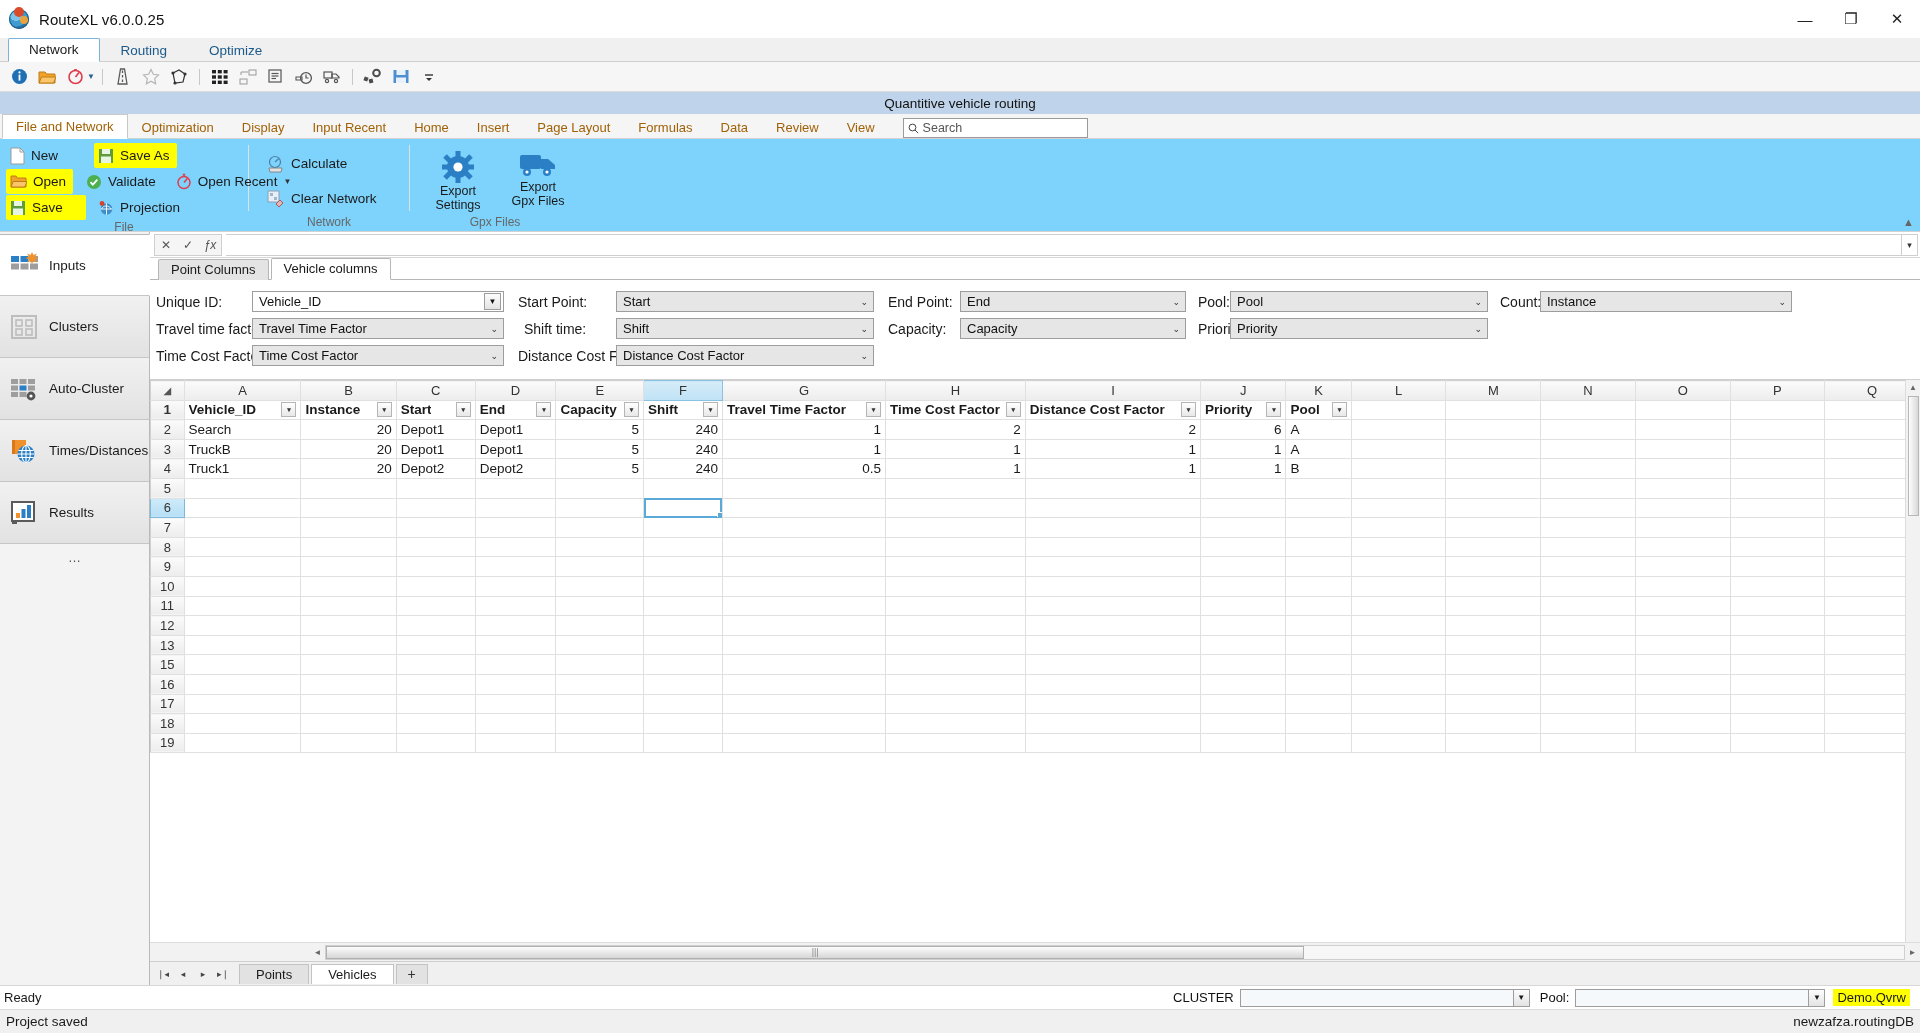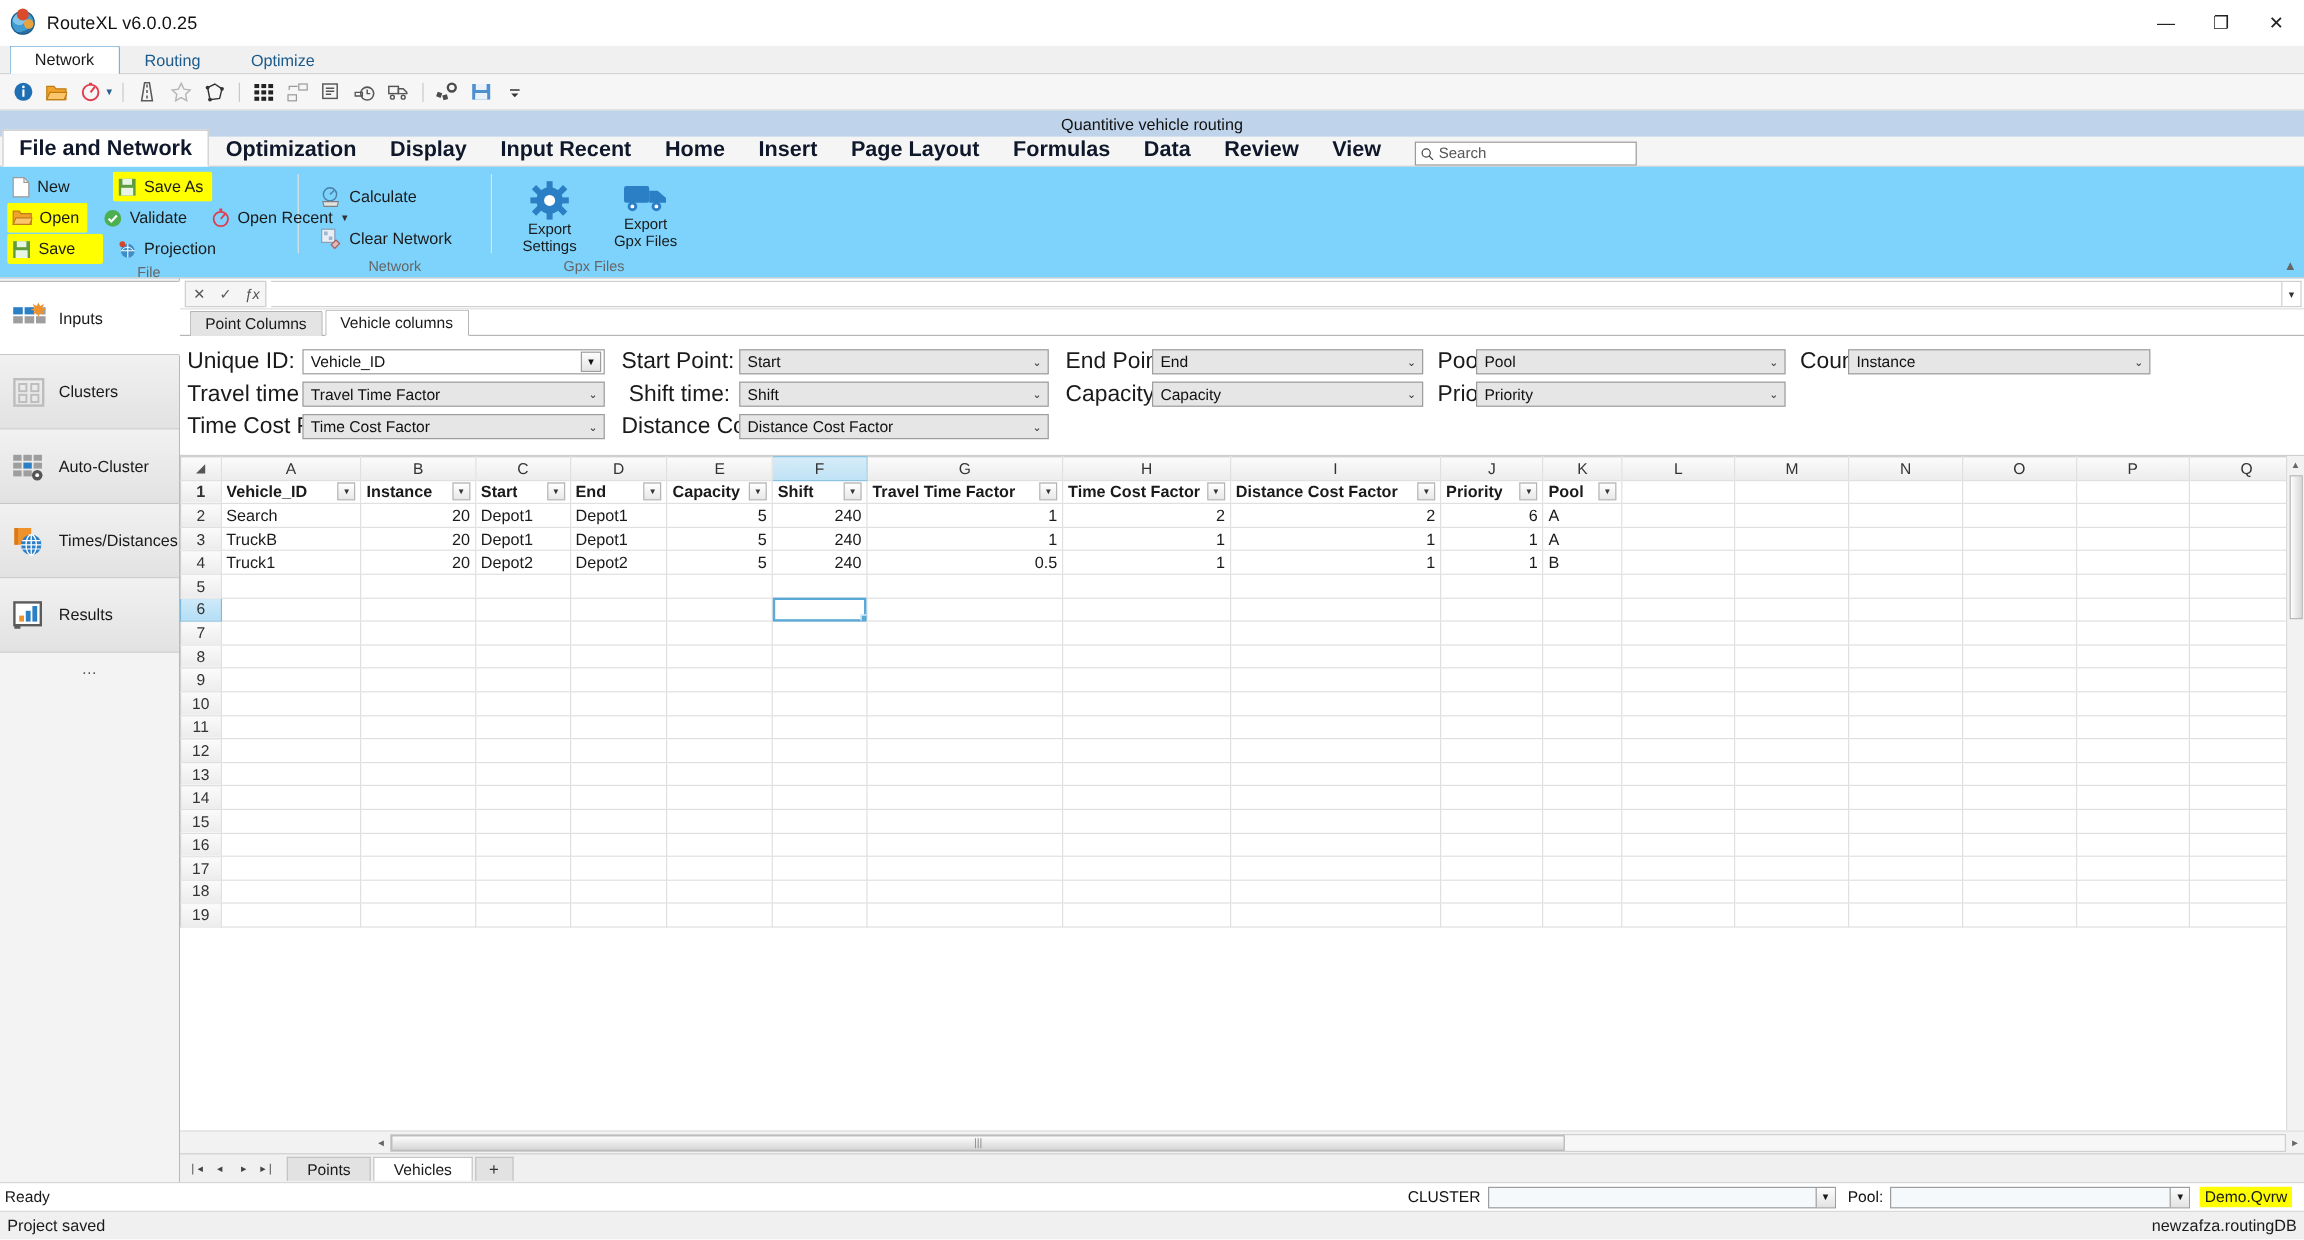--- a/index.html
+++ b/index.html
@@ -42,22 +42,22 @@
   .tbsep { width:1px; height:16px; background:#c8c8c8; margin:0 5px;}
   .caret { font-size:8px; color:#2b5f90; margin-left:-3px; }
 
   
   #docband { height:22px; background:#bfd4ea; display:flex; align-items:center;
              justify-content:center; font-size:13.5px; color:#111;}
 
   
   #ribbontabs { height:25px; background:#f5f5f5; display:flex; align-items:flex-end;
                 border-bottom:1px solid #d2d2d2; padding-left:2px;}
-  .rt { padding:4px 13px 4px 13px; font-size:18px; color:#0f172a; position:relative; top:1px;
-        border:1px solid transparent; border-bottom:none;font-weight:bold;}
+  .rt { padding:4px 13px 4px 13px; font-size:13px; color:#a16207; position:relative; top:1px;
+        border:1px solid transparent; border-bottom:none;}
   .rt.active { background:#ffffff; border-color:#c9c9c9; border-bottom:1px solid #fff; }
   #searchbox { margin-left:14px; width:185px; height:20px; border:1px solid #9a9a9a;
        background:#fff; display:flex; align-items:center; padding:0 4px; font-size:12.5px; color:#555; gap:4px;}
 
   
   #ribbon { height:93px; background:#7dd3fc; border-bottom:1px solid #d2d2d2;
             display:flex; position:relative;}
   .rgroup { display:flex; flex-direction:column; justify-content:space-between;
             padding:4px 0 0 0; position:relative;}
   .rgroup .glabel { text-align:center; font-size:12px; color:#666; padding-bottom:2px;}
@@ -101,21 +101,21 @@
   #cfgtabs { height:22px; background:#fff; display:flex; align-items:flex-end; padding-left:8px;
              border-bottom:1px solid #b6b6b6;}
   .cft { padding:2px 12px 3px 12px; font-size:13px; border:1px solid #b6b6b6; border-bottom:none;
          background:#e4e4e4; margin-right:2px; position:relative; top:1px; border-radius:2px 2px 0 0;}
   .cft.active { background:#fff; border-bottom:1px solid #fff; }
 
   
   #cfgpanel { background:#fff; padding:8px 6px 6px 6px; border-bottom:1px solid #cfcfcf;
               height:100px;}
   .cfgrow { display:flex; align-items:center; height:27px; }
-  .cflabel { font-size:19px; text-align:left; padding-right:6px; white-space:nowrap;}
+  .cflabel { font-size:14px; text-align:left; padding-right:6px; white-space:nowrap;}
   .cfsel { height:21px; border:1px solid #9d9d9d; background:#e6e6e6; display:flex;
            align-items:center; padding:0 2px 0 6px; font-size:13px; color:#111;}
   .cfsel.white { background:#ffffff; }
   .cfsel .arr { margin-left:auto; font-size:9px; color:#333; padding-right:3px;}
   .cfsel .arrbox { margin-left:auto; width:17px; height:17px; border:1px solid #9d9d9d;
         background:linear-gradient(#fdfdfd,#e3e3e3); display:flex;align-items:center;
         justify-content:center; font-size:8px;}
 
   
   #sheetwrap { flex:1; display:flex; flex-direction:column; min-height:0; background:#fff;}
@@ -978,40 +978,20 @@
                 <td></td>
                 <td></td>
                 <td></td>
                 <td></td>
                 <td></td>
                 <td></td>
                 <td></td>
                 <td></td>
               </tr>
               <tr>
-                <td class="rowh">14</td>
-                <td></td>
-                <td></td>
-                <td></td>
-                <td></td>
-                <td></td>
-                <td></td>
-                <td></td>
-                <td></td>
-                <td></td>
-                <td></td>
-                <td></td>
-                <td></td>
-                <td></td>
-                <td></td>
-                <td></td>
-                <td></td>
-                <td></td>
-              </tr>
-              <tr>
                 <td class="rowh">15</td>
                 <td></td>
                 <td></td>
                 <td></td>
                 <td></td>
                 <td></td>
                 <td></td>
                 <td></td>
                 <td></td>
                 <td></td>

